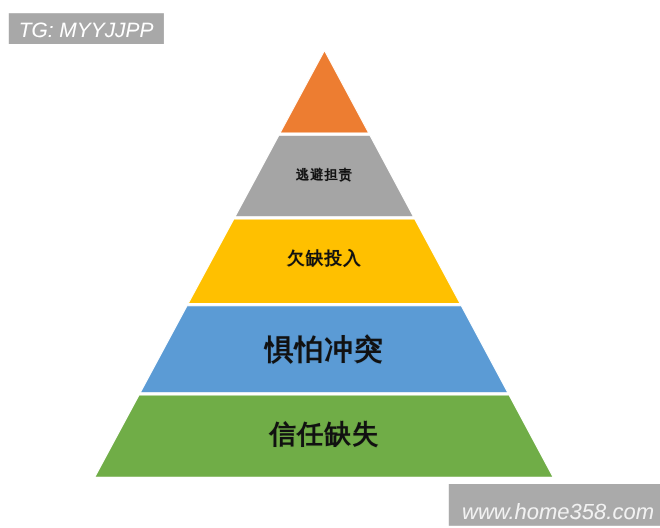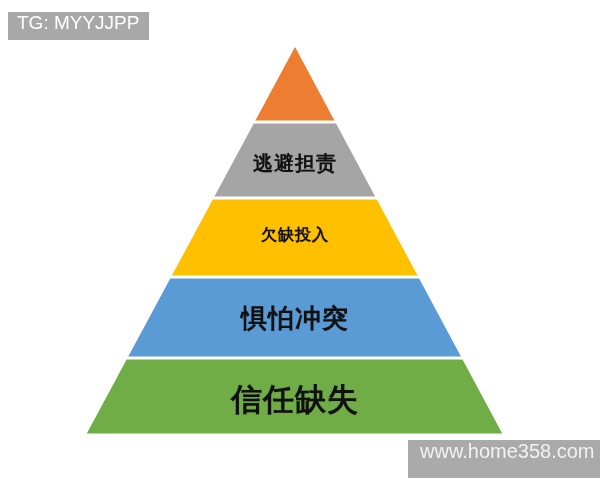--- a/index.html
+++ b/index.html
@@ -46,43 +46,44 @@
     letter-spacing: 1px;
     pointer-events: none;
     text-shadow: 0 0 1px rgba(0,0,0,0.25);
   }
   #label-0 { 
     left: 250px; top: 56px; width: 90px;
     font-size: 13px; line-height: 1.5;
   }
   #label-1 { 
     left: 210px; top: 152px; width: 170px;
-    font-size: 20px;
+    font-size: 12px;
   }
   #label-2 { 
     left: 180px; top: 226px; width: 230px;
     font-size: 16px;
   }
   #label-3 { 
     left: 145px; top: 303px; width: 300px;
     font-size: 26px;
   }
   #label-4 { 
     left: 110px; top: 381px; width: 370px;
-    font-size: 31px;
+    font-size: 24px;
   }
   
   .watermark {
     position: absolute;
     display: flex;
-    align-items: flex-start;
+    align-items: flex-end;
     color: #ffffff;
     font-family: "Liberation Sans", sans-serif;
     font-weight: 400;
     white-space: nowrap;
+    font-style: italic;
   }
   #watermark-top {
     left: 8px;
     top: 12px;
     height: 28px;
     padding: 0 10px 0 9px;
     background: #a8a8a8;
     font-size: 19px;
   }
   #watermark-bottom {

